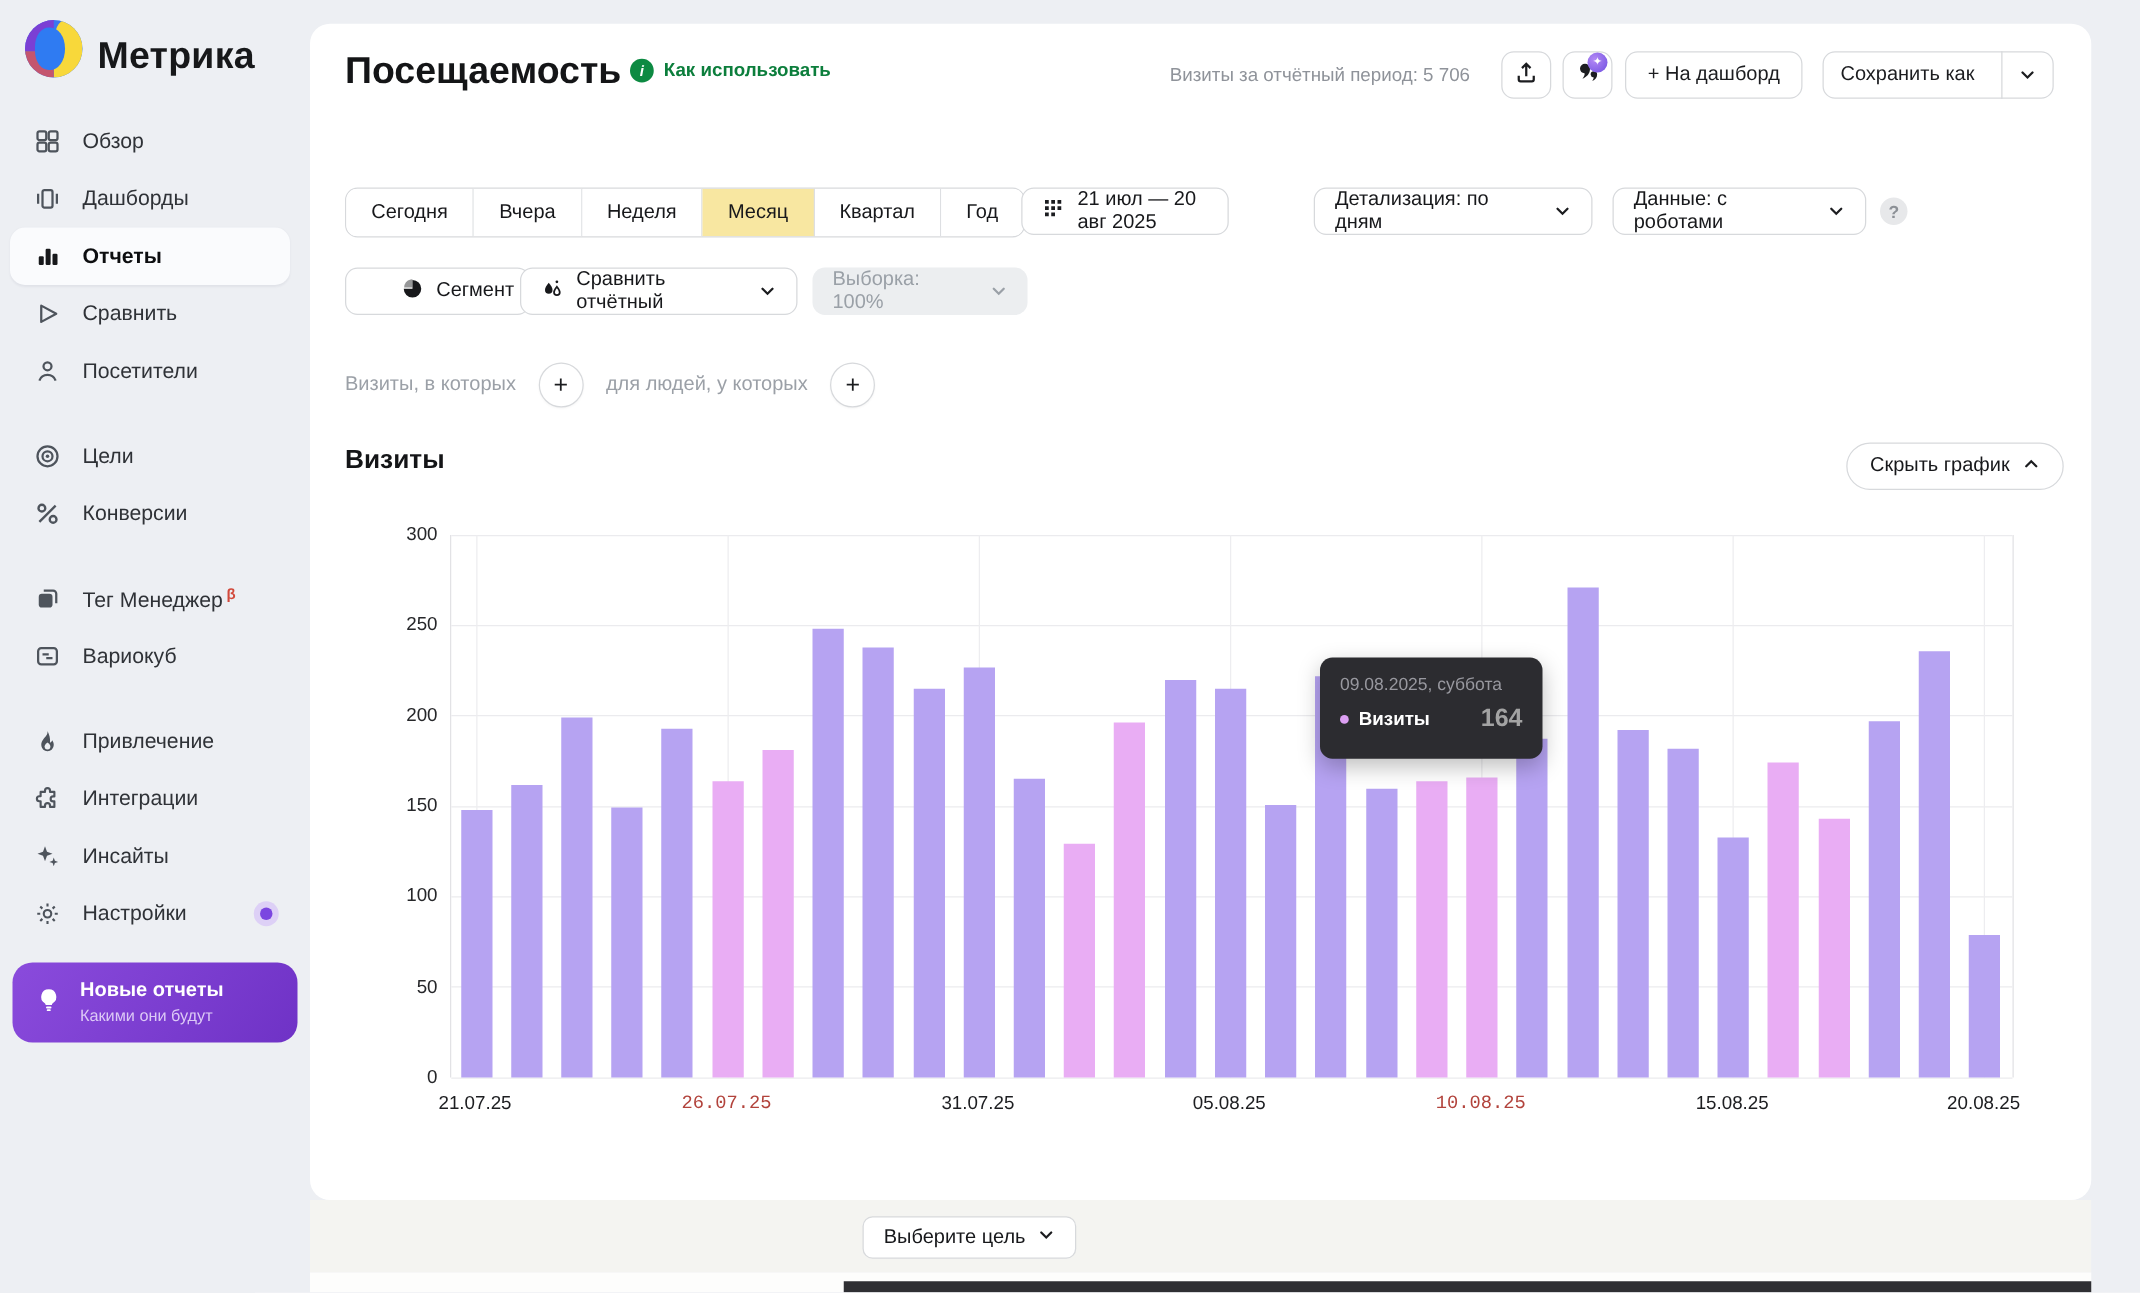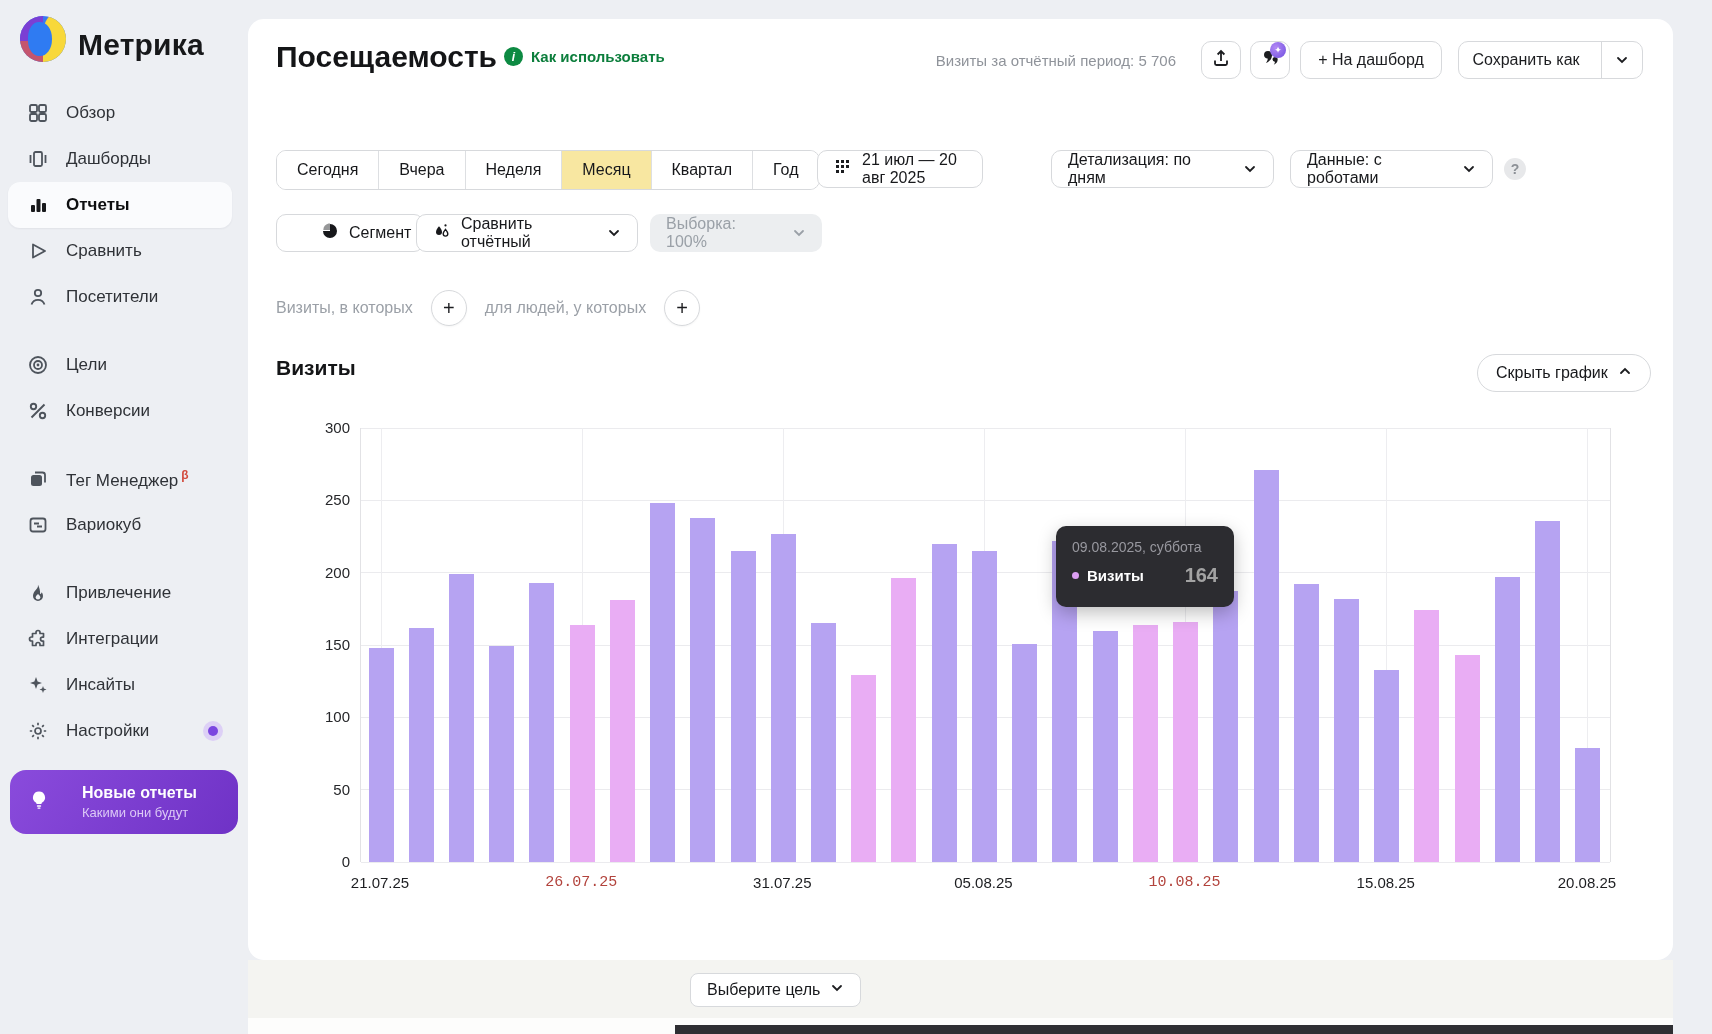--- a/index.html
+++ b/index.html
@@ -17,21 +17,21 @@
   .logo-text{font-size:30px;font-weight:bold;color:#17181a;letter-spacing:.2px;}
   .side-list{padding:18px 0 0 0;}
   .side-item{position:relative;display:flex;align-items:center;gap:16px;height:46px;margin:0 16px 0 8px;padding-left:18px;border-radius:12px;cursor:pointer;color:#2f3237;}
   .side-item.gap{margin-top:22px;}
   .side-item.active{background:#fafbfd;box-shadow:0 1px 2px rgba(40,40,60,.06);color:#0d0e10;font-weight:bold;}
   .sicon{width:24px;height:24px;display:flex;align-items:center;justify-content:center;flex:0 0 24px;}
   .sicon svg{display:block;}
   .slabel{font-size:17px;}
   .beta{color:#d2493b;font-size:12px;font-weight:bold;vertical-align:super;margin-left:3px;}
   .dot-badge{position:absolute;right:14px;width:10px;height:10px;border-radius:50%;background:#7b46e0;box-shadow:0 0 0 5px #ddd0f6;}
-  .nav-banner{position:absolute;left:10px;top:770px;width:228px;height:64px;border-radius:16px;background:linear-gradient(125deg,#8a4bdc,#6f32c6);display:flex;align-items:center;gap:32px;padding-left:18px;box-sizing:border-box;cursor:pointer;}
+  .nav-banner{position:absolute;left:10px;top:770px;width:228px;height:64px;border-radius:16px;background:linear-gradient(125deg,#8a4bdc,#6f32c6);display:flex;align-items:center;gap:14px;padding-left:18px;box-sizing:border-box;cursor:pointer;}
   .nav-banner .nb-title{font-size:16px;font-weight:bold;color:#fff;}
   .nav-banner .nb-sub{font-size:13px;color:#dcc9f6;margin-top:3px;}
 
   
   .card{left:248px;top:19px;width:1425px;height:941px;background:#ffffff;border-radius:16px;}
   .gray-strip{left:248px;top:960px;width:1425px;height:58px;background:#f4f4f1;}
   .below-strip{left:248px;top:1018px;width:1425px;height:16px;background:#fdfdfc;}
   .dark-edge{left:675px;top:1025px;width:998px;height:9px;background:#2f2f33;}
 
   .page-title{left:276px;top:40px;font-size:30px;font-weight:bold;color:#141517;}

